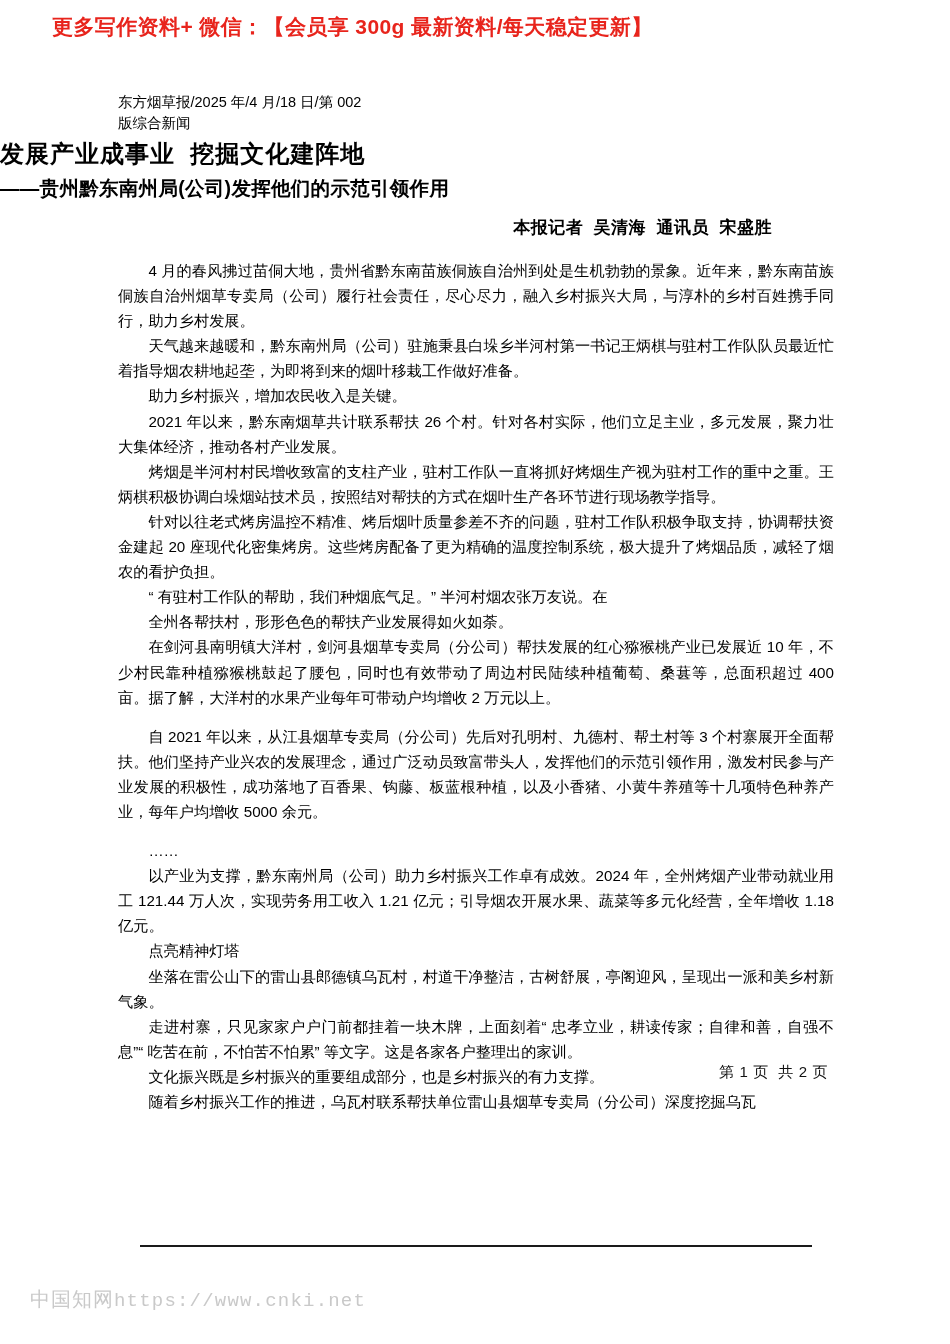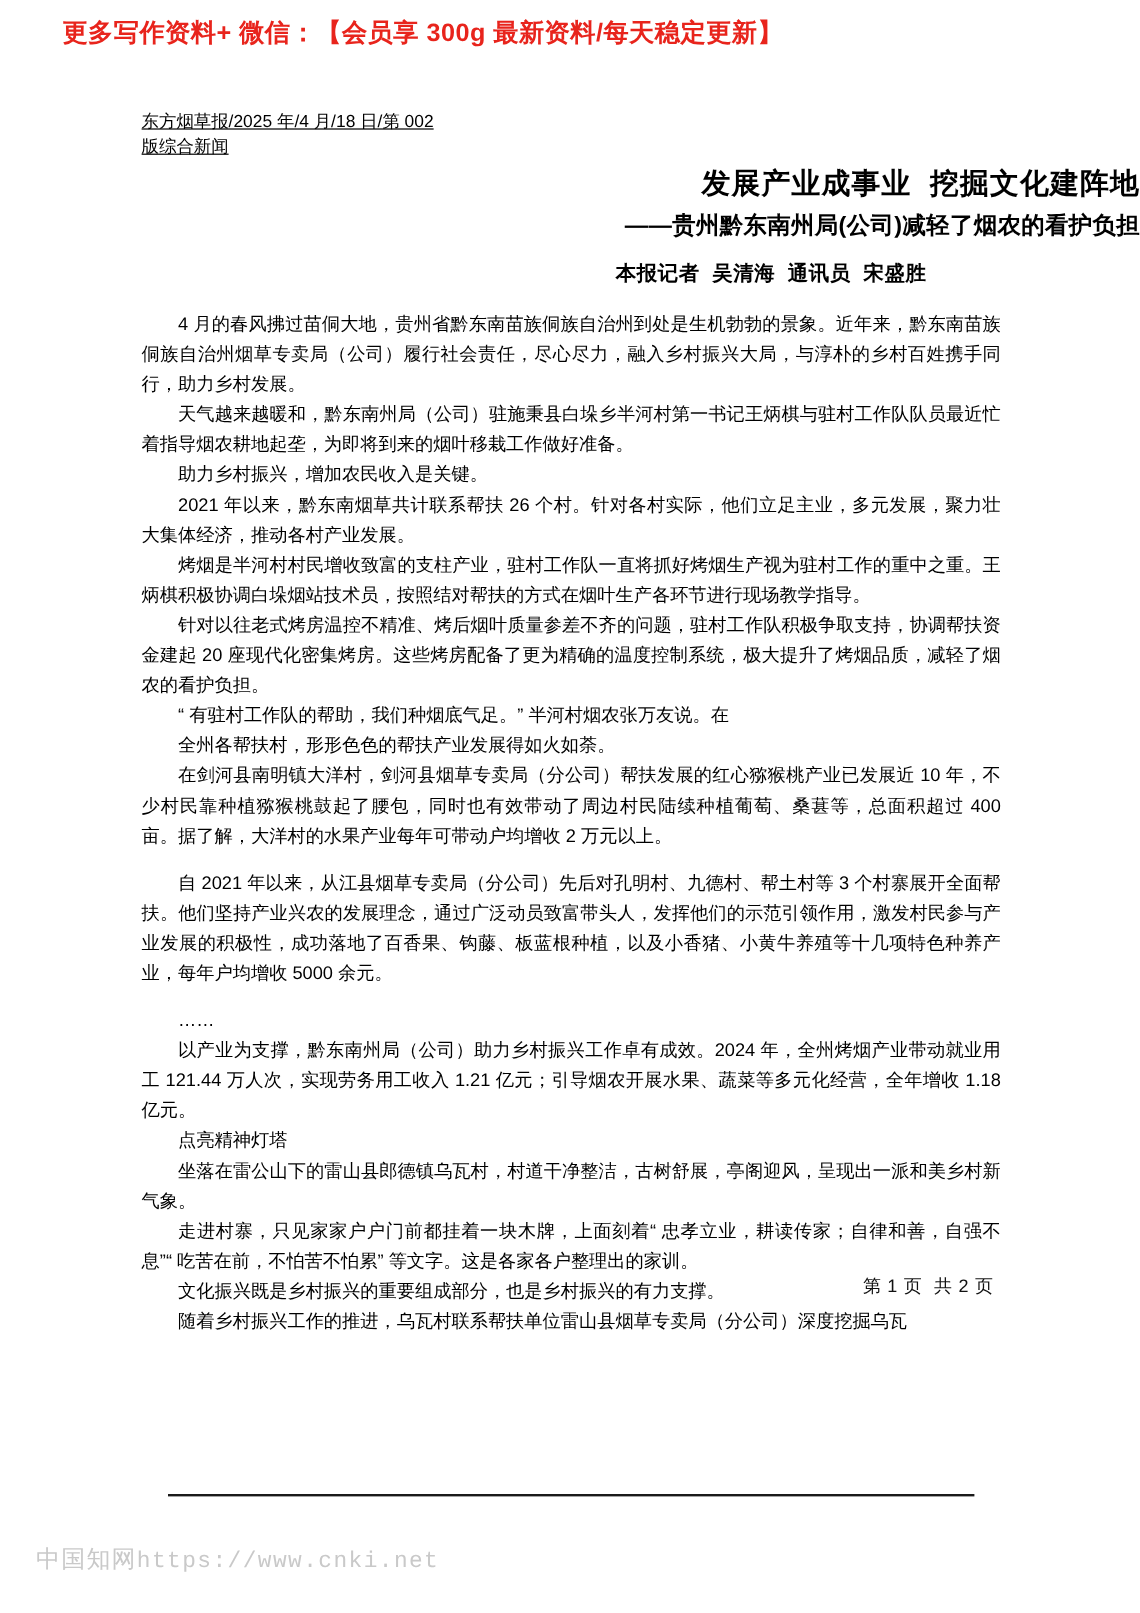--- a/index.html
+++ b/index.html
@@ -45,21 +45,21 @@
     line-height: 21px;
     color: #000;
   }
 
   
   .headline-wrap {
     position: absolute;
     left: 0;
     top: 137px;
     width: 950px;
-    text-align: right;
+    text-align: left;
   }
   .headline-main {
     font-family: "Liberation Sans", "DejaVu Sans", sans-serif;
     font-size: 24px;
     font-weight: bold;
     letter-spacing: 1px;
     line-height: 34px;
     white-space: pre;
   }
   .headline-sub {
@@ -152,26 +152,26 @@
     white-space: nowrap;
   }
 </style>
 </head>
 <body>
 
 <div class="page">
 
   <div class="promo-banner">更多写作资料+ 微信：【会员享 300g 最新资料/每天稳定更新】</div>
 
-  <div class="source-line" style="white-space: pre-line; text-decoration: underline;">东方烟草报/2025 年/4 月/18 日/第 002
+  <div class="source-line" style="white-space: pre-line;">东方烟草报/2025 年/4 月/18 日/第 002
 版综合新闻</div>
 
   <div class="headline-wrap">
     <div class="headline-main">发展产业成事业  挖掘文化建阵地</div>
-    <div class="headline-sub">——贵州黔东南州局(公司)减轻了烟农的看护负担</div>
+    <div class="headline-sub">——贵州黔东南州局(公司)发挥他们的示范引领作用</div>
   </div>
 
   <div class="byline">本报记者  吴清海  通讯员  宋盛胜</div>
 
   <div class="article-body">
       <p>4 月的春风拂过苗侗大地，贵州省黔东南苗族侗族自治州到处是生机勃勃的景象。近年来，黔东南苗族侗族自治州烟草专卖局（公司）履行社会责任，尽心尽力，融入乡村振兴大局，与淳朴的乡村百姓携手同行，助力乡村发展。</p>
       <p>天气越来越暖和，黔东南州局（公司）驻施秉县白垛乡半河村第一书记王炳棋与驻村工作队队员最近忙着指导烟农耕地起垄，为即将到来的烟叶移栽工作做好准备。</p>
       <p>助力乡村振兴，增加农民收入是关键。</p>
       <p>2021 年以来，黔东南烟草共计联系帮扶 26 个村。针对各村实际，他们立足主业，多元发展，聚力壮大集体经济，推动各村产业发展。</p>
       <p>烤烟是半河村村民增收致富的支柱产业，驻村工作队一直将抓好烤烟生产视为驻村工作的重中之重。王炳棋积极协调白垛烟站技术员，按照结对帮扶的方式在烟叶生产各环节进行现场教学指导。</p>

